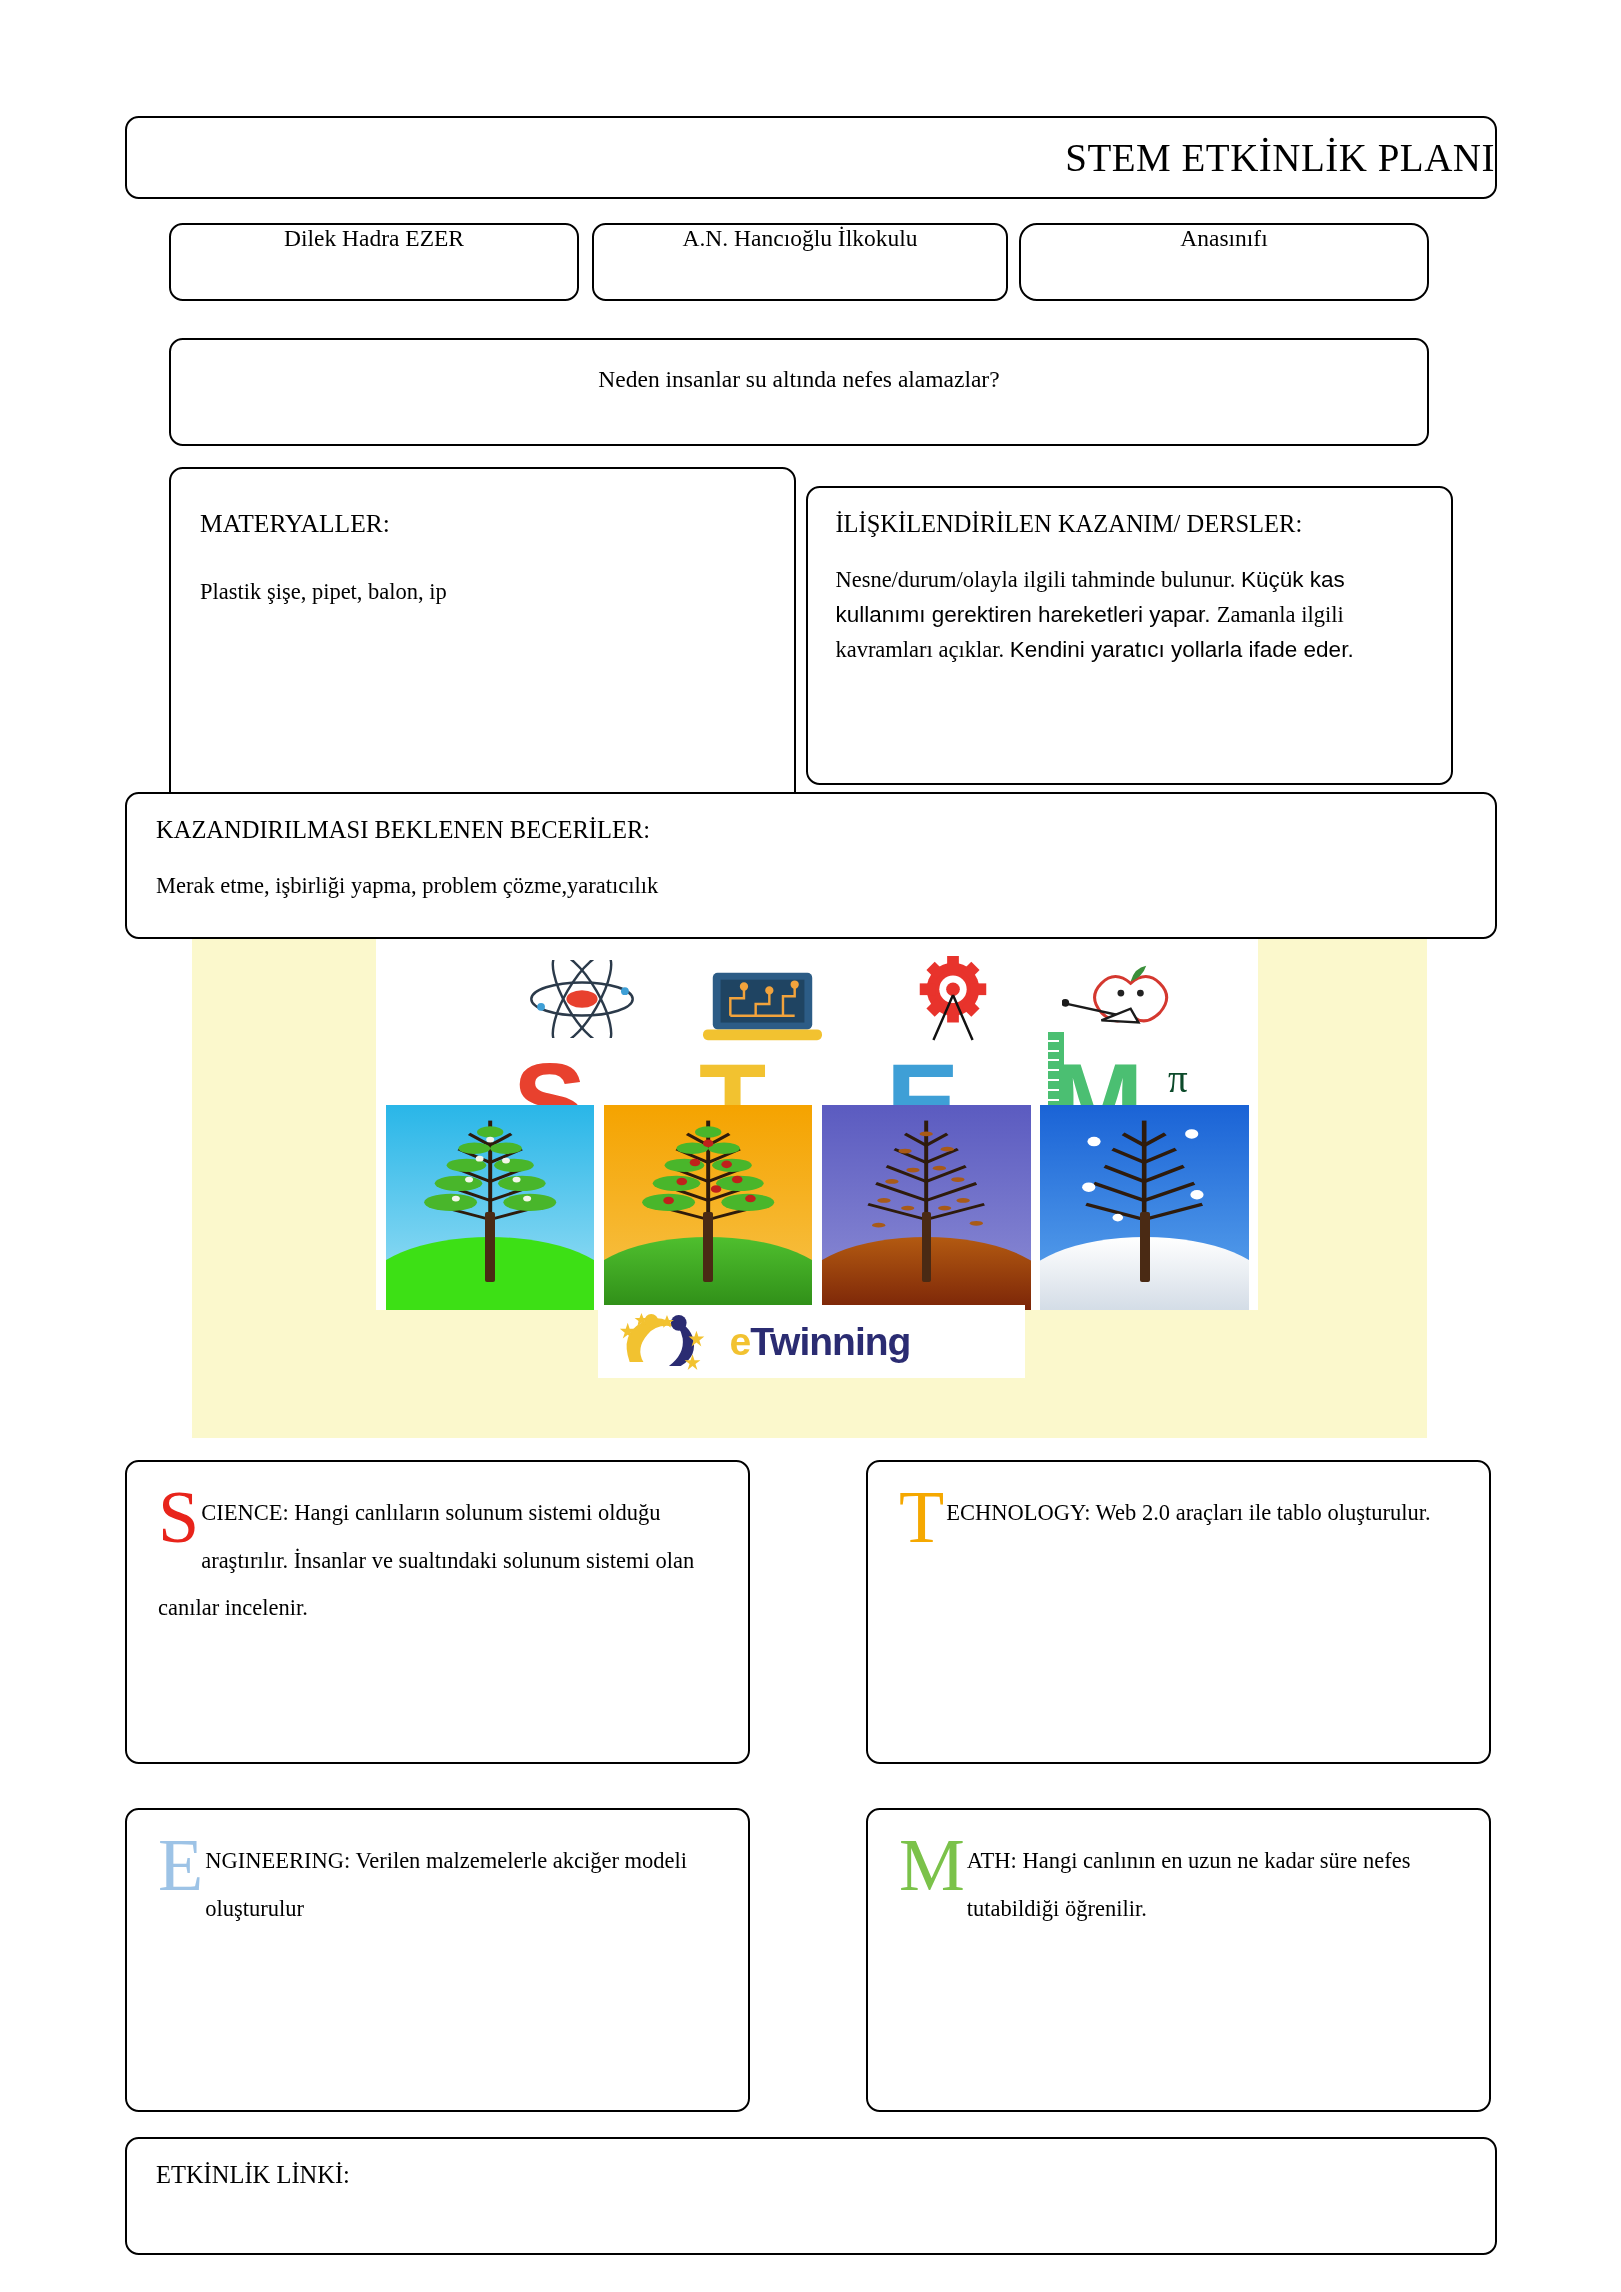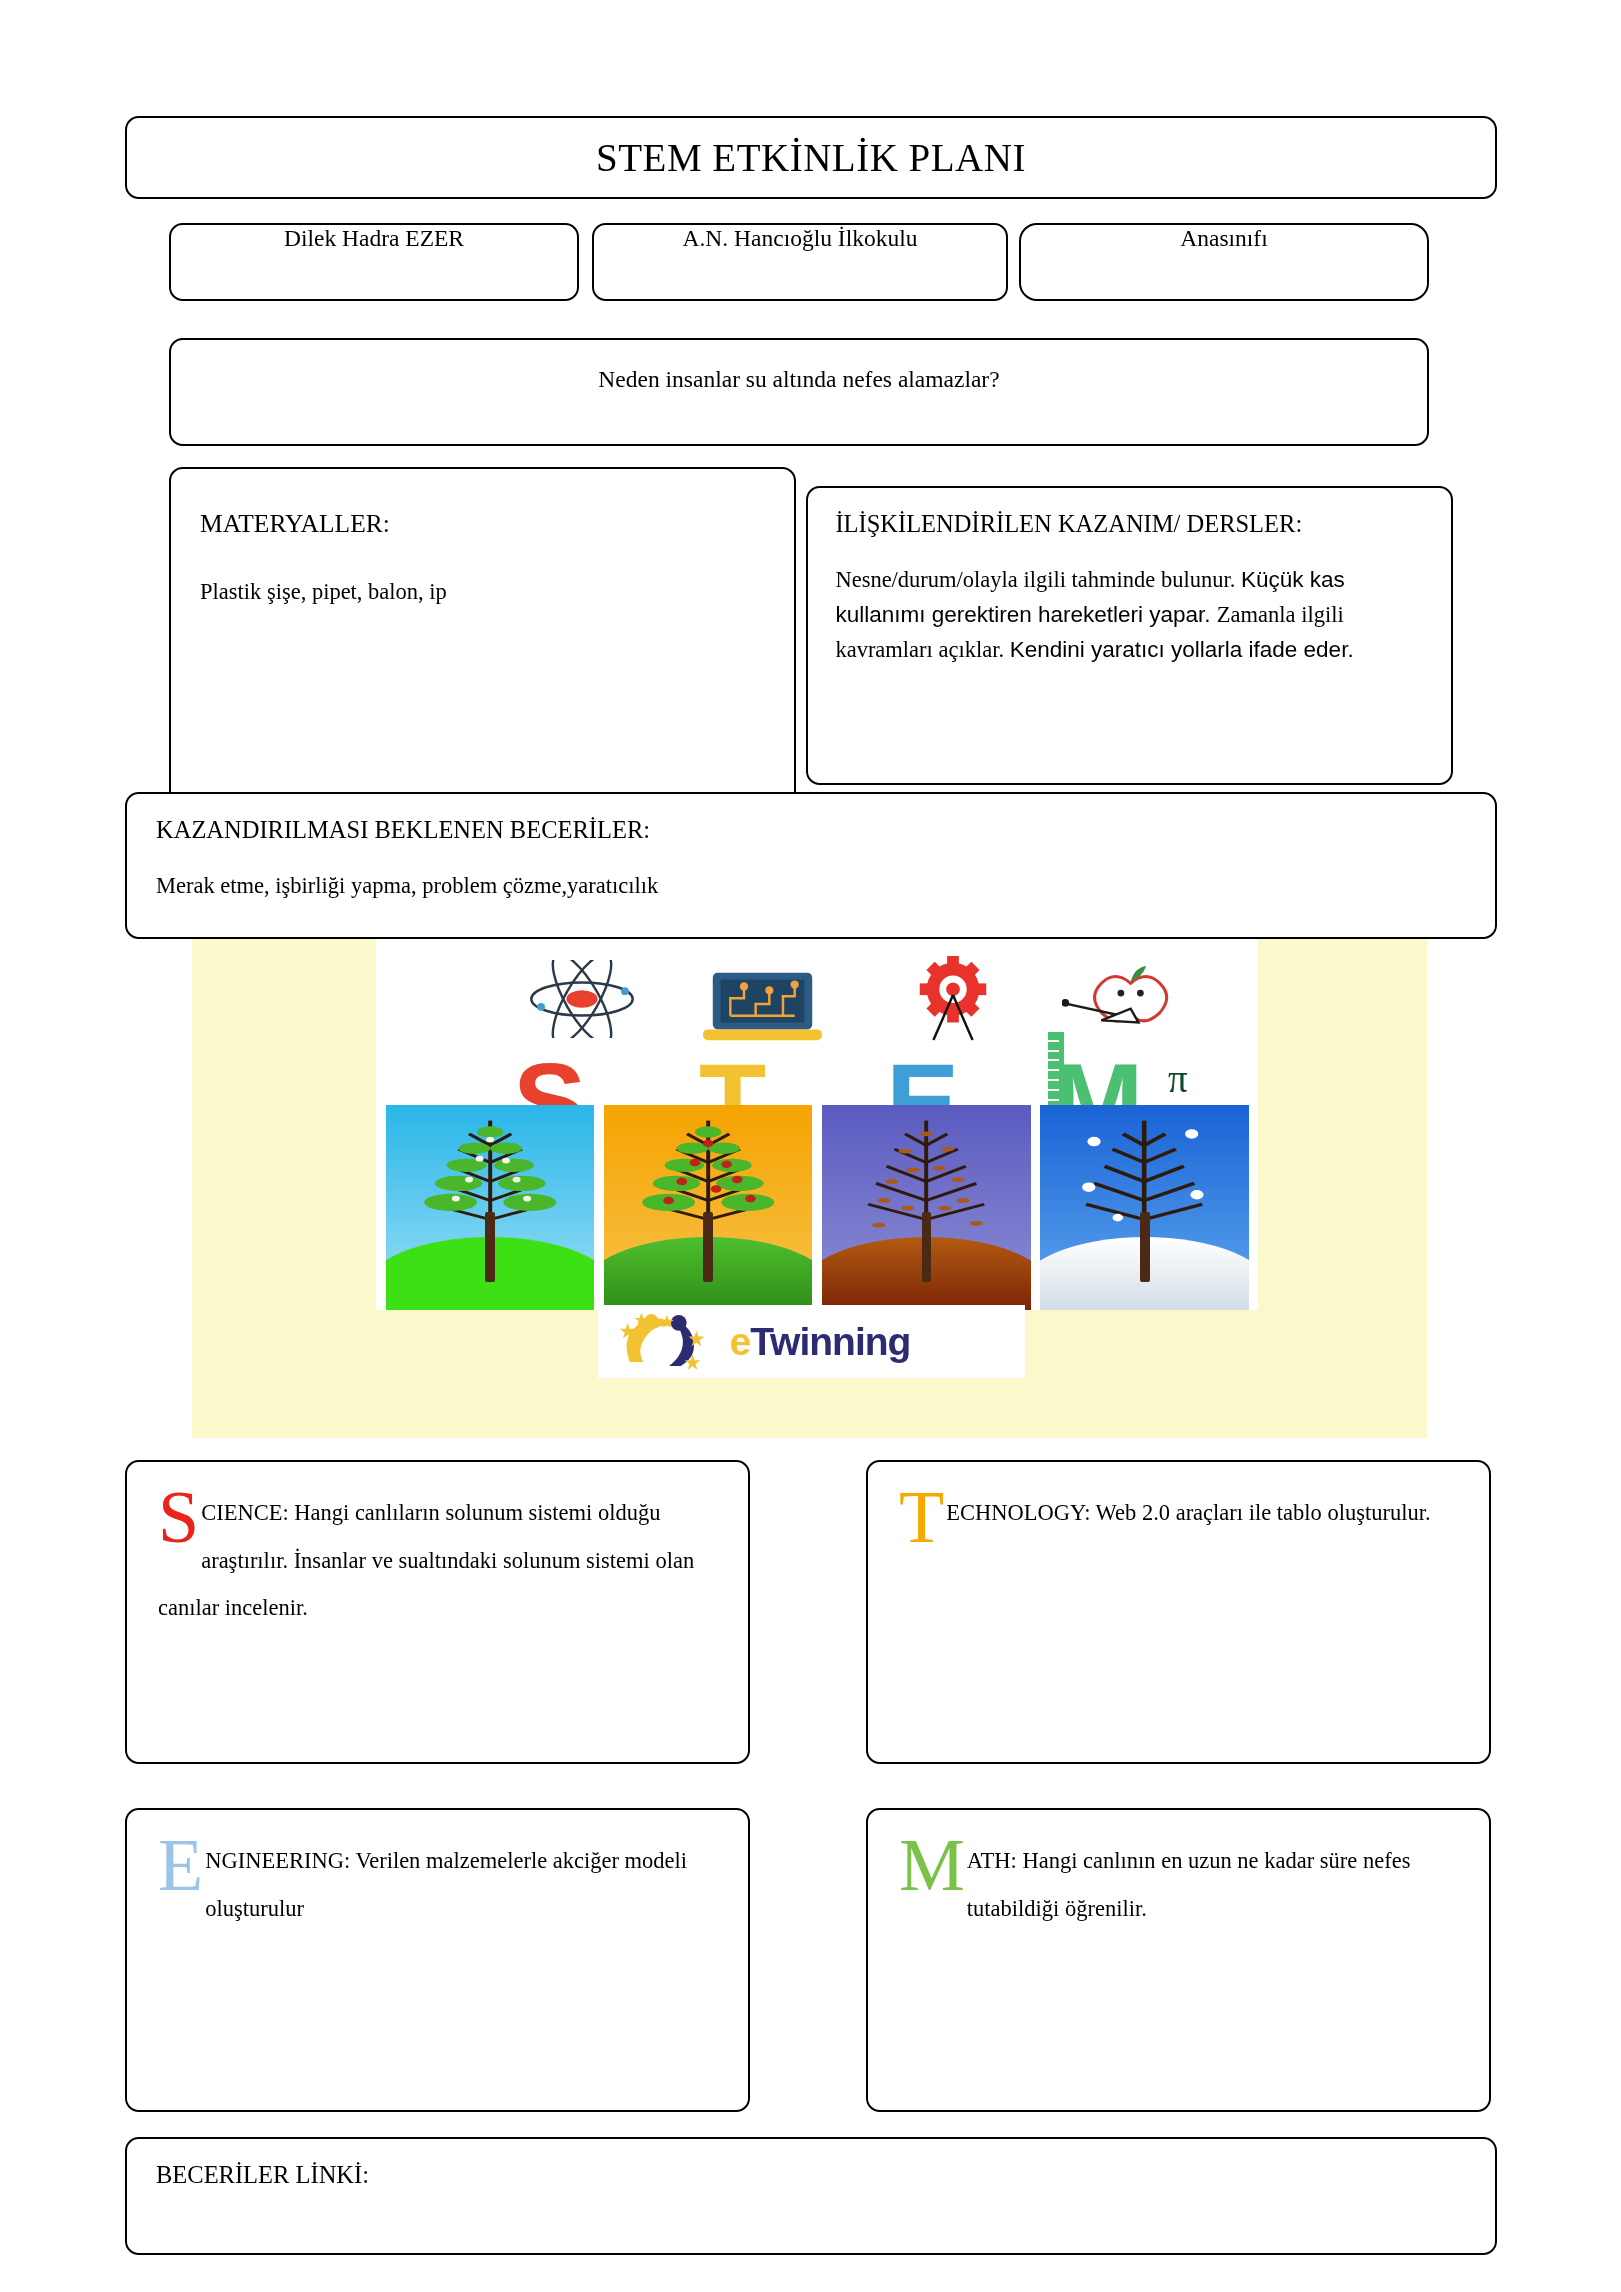--- a/index.html
+++ b/index.html
@@ -19,21 +19,21 @@
     position:absolute;
     box-sizing:border-box;
     border:2.5px solid #000;
     border-radius:13.7px;
     background:#fff;
   }
 
   
   #title-box{
     left:125px; top:116px; width:1372px; height:83px;
-    display:flex; align-items:center; justify-content:center;
+    display:flex; align-items:center; justify-content:flex-end;
   }
   #title-text{
     font-size:39px; letter-spacing:0.5px; font-family:"Liberation Serif", serif;
   }
 
   
   .hdr{
     top:223px; height:78px;
     display:flex; align-items:flex-start; justify-content:center;
     font-size:23.5px;
@@ -475,17 +475,17 @@
     </p>
   </div>
 
   <div class="box quad" id="math-box">
     <p>
       <span class="dropcap" id="cap-m" style="color: rgb(123, 194, 74);">M</span><span>ATH: Hangi canlının en uzun ne kadar süre nefes tutabildiği öğrenilir.</span>
     </p>
   </div>
 
   <div class="box" id="link-box">
-    <p id="link-label">BECERİLER LİNKİ:</p>
+    <p id="link-label">ETKİNLİK LİNKİ:</p>
   </div>
 
 </div>
 
 
 </body></html>

